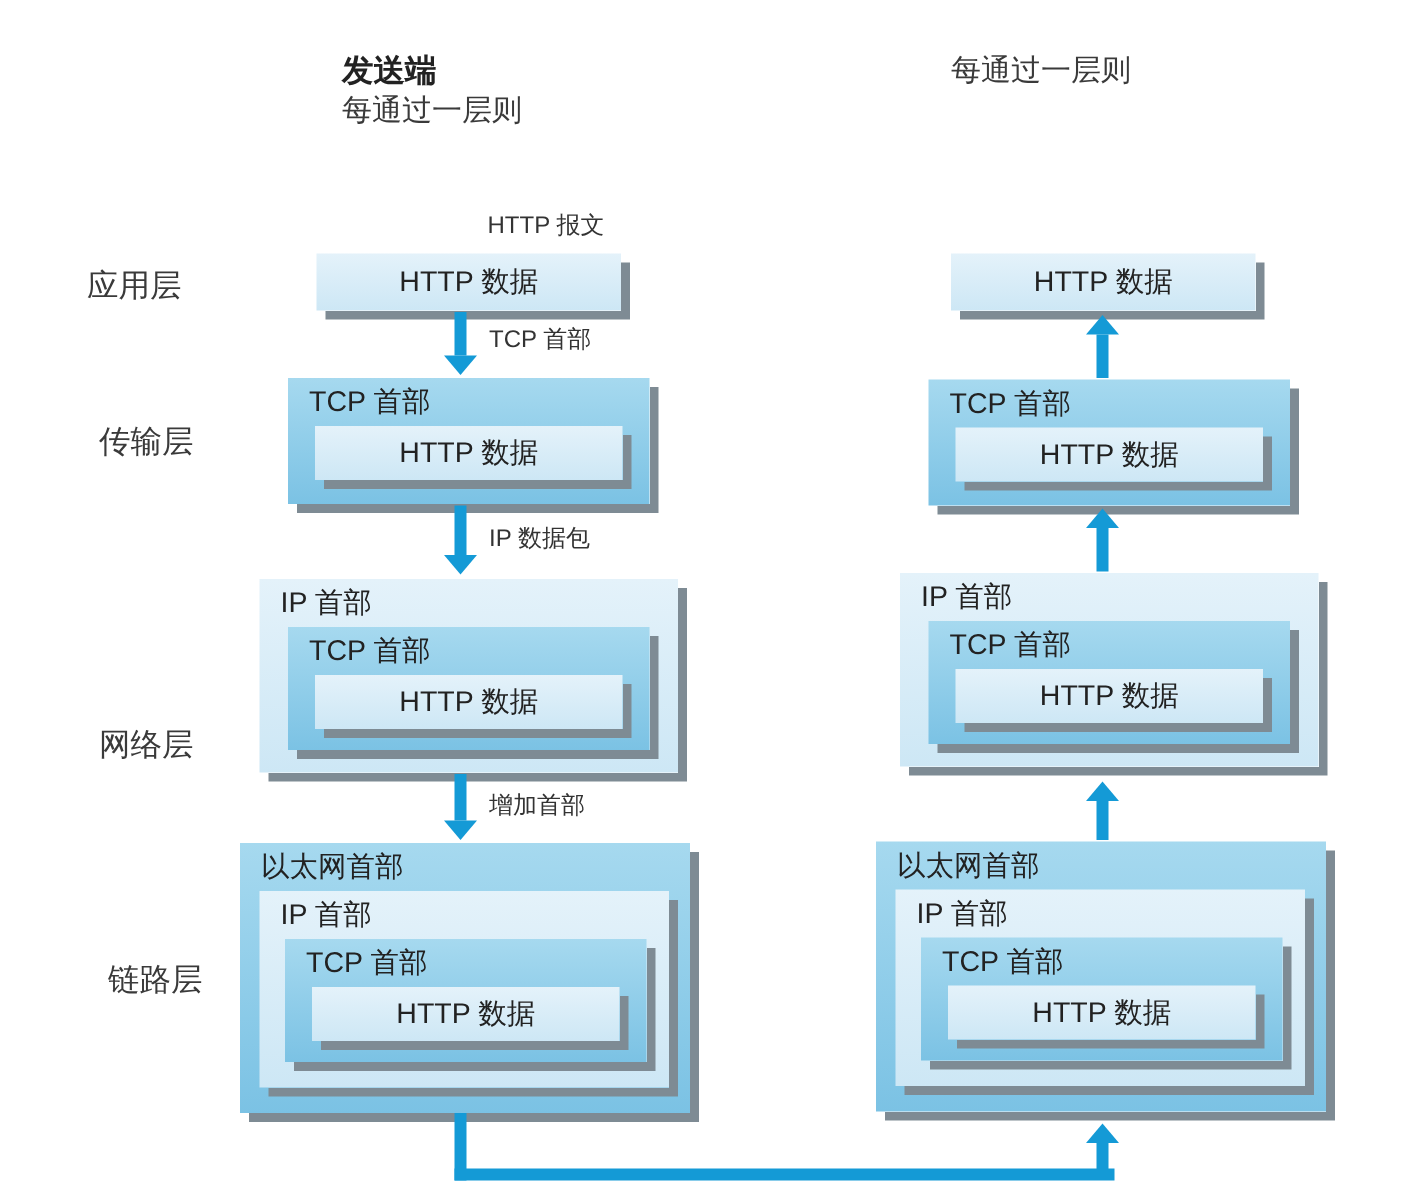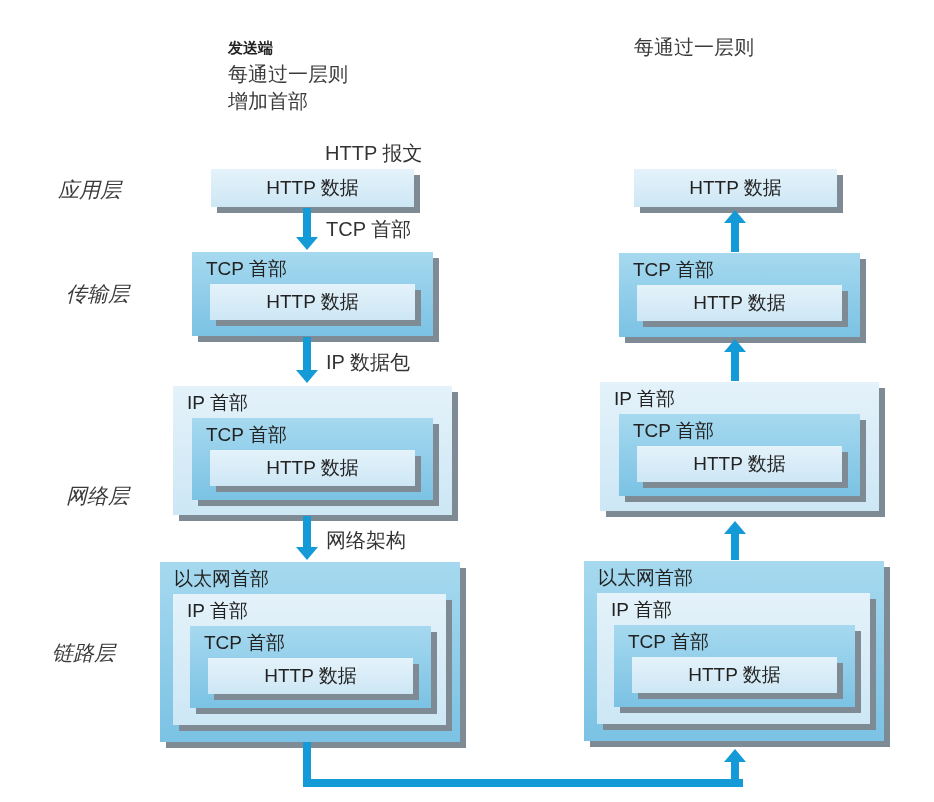--- a/index.html
+++ b/index.html
@@ -10,23 +10,23 @@
     --c-box_light_bottom:#cde7f5;
     --c-box_medium_top:#a6d9ef;
     --c-box_medium_bottom:#7bc2e4;
   }
   html,body{margin:0;padding:0;background:#ffffff;}
   body{font-family:"Liberation Sans","DejaVu Sans",sans-serif;color:var(--c-text);}
   #stage{position:relative;width:934px;height:802px;background:#ffffff;overflow:hidden;}
 
   
   .col-header{position:absolute;font-size:20px;line-height:27px;color:#3a3a3a;}
-  .col-header .hd{font-weight:bold;font-size:15px;color:#222;}
-  .layer-label{position:absolute;font-size:21px;color:#3a3a3a;font-style:italic;}
-  .arrow-label{position:absolute;font-size:20px;color:#333;white-space:nowrap;}
+  .col-header .hd{font-weight:bold;font-size:21px;color:#222;}
+  .layer-label{position:absolute;font-size:21px;color:#3a3a3a;}
+  .arrow-label{position:absolute;font-size:16px;color:#333;white-space:nowrap;}
 
   
   .box{box-shadow:6px 6px 0 var(--c-shadow);}
   .abs{position:absolute;}
   .nested{position:relative;}
   .light{background:linear-gradient(var(--c-box_light_top),var(--c-box_light_bottom));}
   .medium{background:linear-gradient(var(--c-box_medium_top),var(--c-box_medium_bottom));}
   .box-title{height:32px;line-height:33px;padding-left:14px;font-size:19px;color:#222;}
   .http-box{display:flex;align-items:center;justify-content:center;font-size:19px;color:#222;}
 
@@ -38,35 +38,34 @@
   .wire{position:absolute;background:var(--c-arrow);}
 </style>
 </head>
 <body>
 
 <div id="stage">
 
   <div class="col-header" style="left:228px;top:34px;">
     <div class="hd">发送端</div>
     <div>每通过一层则</div>
-    <div>增加首部</div>
   </div>
   <div class="col-header" style="left:634px;top:34px;">
     <div>每通过一层则</div>
   </div>
 
   <div class="layer-label" style="left:58px;top:176px;">应用层</div>
   <div class="layer-label" style="left:66px;top:280px;">传输层</div>
   <div class="layer-label" style="left:66px;top:434px;margin-top:48px;">网络层</div>
-  <div class="layer-label" style="left:52px;top:639px;">链路层</div>
+  <div class="layer-label" style="left:72px;top:639px;">链路层</div>
 
   <div class="arrow-label" style="left:325px;top:140px;">HTTP 报文</div>
   <div class="arrow-label" style="left:326px;top:216px;">TCP 首部</div>
   <div class="arrow-label" style="left:326px;top:349px;">IP 数据包</div>
-  <div class="arrow-label" style="left:326px;top:527px;">网络架构</div>
+  <div class="arrow-label" style="left:326px;top:527px;">增加首部</div>
 
   <div class="box abs light http-box" style="left:211px;top:169px;width:203px;height:38px;">HTTP 数据</div>
 
   <div class="arr down" style="left:296px;top:208px;height:42px;">
     <i class="shaft"></i>
       <i class="head"></i>
   </div>
 
   <div class="box abs medium" style="left:192px;top:252px;width:241px;height:84px;">
     <div class="box-title">TCP 首部</div>

